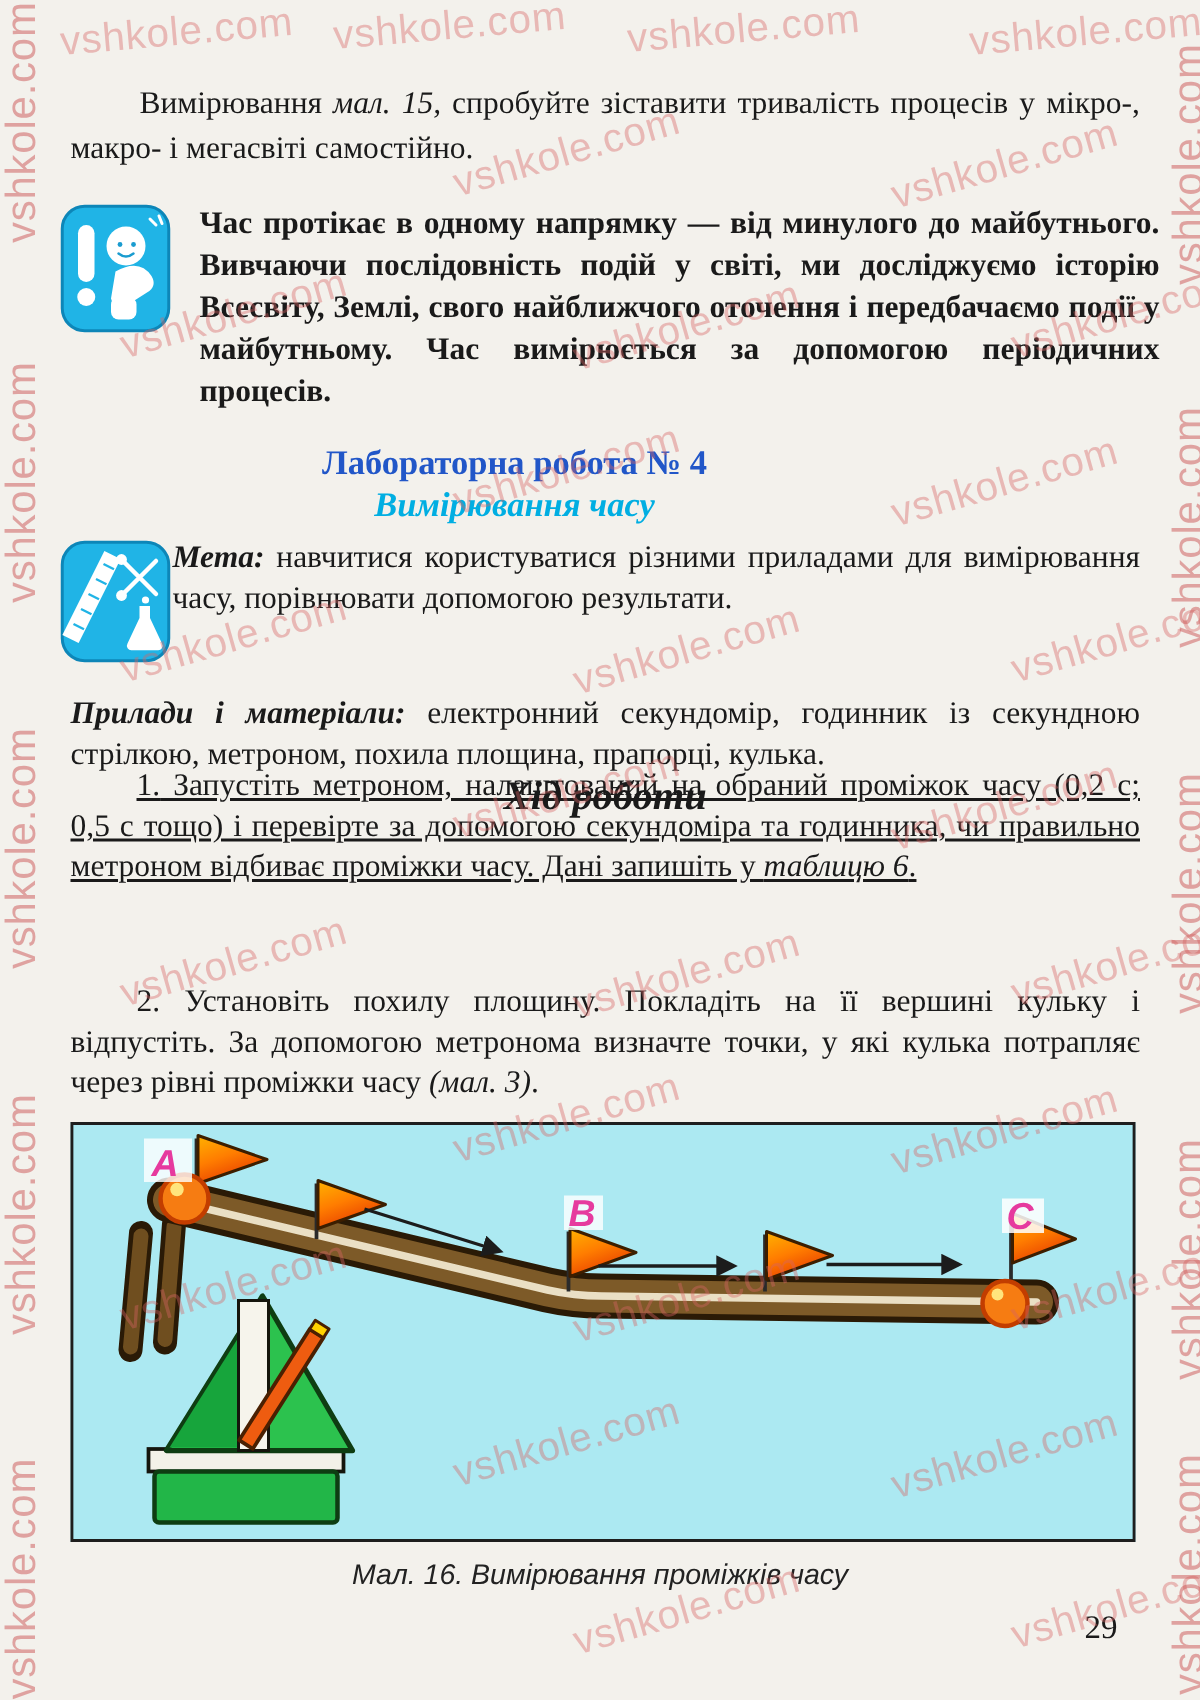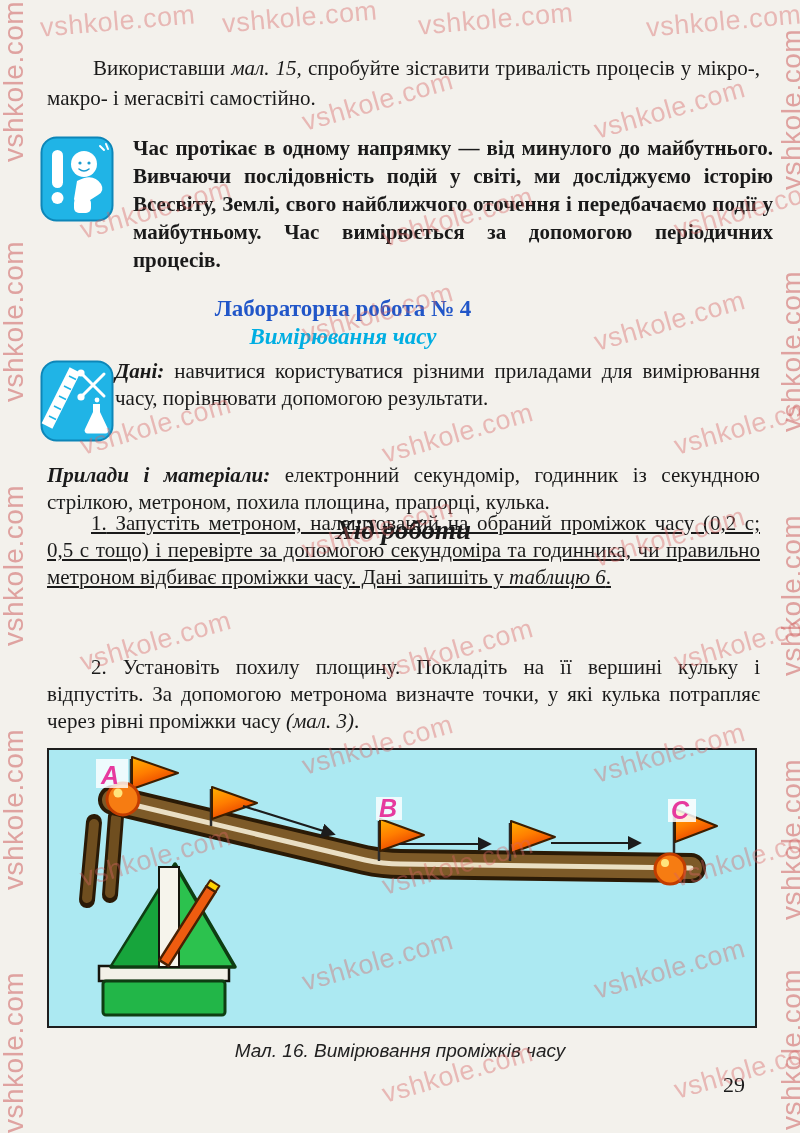--- a/index.html
+++ b/index.html
@@ -34,21 +34,21 @@
   #wm-layer{position:absolute;left:0;top:0;width:800px;height:1133px;pointer-events:none;z-index:10;}
   .wm{position:absolute;font-family:"Liberation Sans", sans-serif;font-size:27px;
       color:rgba(214,100,100,0.40);white-space:nowrap;letter-spacing:0.5px;}
   .wm-t{transform:rotate(-16deg);}
   .wm-h{transform:rotate(-5deg);}
   .wm-v{transform:rotate(-90deg);transform-origin:0 0;color:rgba(203,84,84,0.5);font-size:28px;}
 </style>
 </head>
 <body>
 
-<p class="blk indent p1"><span>Використавши </span><i>мал. 15,</i><span> спробуйте зіставити тривалість процесів у мікро-, макро- і мегасвіті самостійно.</span></p>
+<p class="blk indent p1"><span>Вимірювання </span><i>мал. 15,</i><span> спробуйте зіставити тривалість процесів у мікро-, макро- і мегасвіті самостійно.</span></p>
 
 <div class="icon-box icon1">
   <svg width="74" height="86" viewBox="0 0 74 86">
     <rect x="1.5" y="1.5" width="71" height="83" rx="15" fill="#20b4e6" stroke="#0d86b8" stroke-width="2"></rect>
     <rect x="12" y="14" width="11" height="38" rx="5.5" fill="#fff"></rect>
     <circle cx="17.5" cy="62" r="6" fill="#fff"></circle>
     <circle cx="44" cy="28" r="13" fill="#fff"></circle>
     <circle cx="40" cy="27" r="1.6" fill="#1a9cd0"></circle>
     <circle cx="49" cy="27" r="1.6" fill="#1a9cd0"></circle>
     <path d="M39,33 q5,4 10,0" stroke="#1a9cd0" stroke-width="1.6" fill="none" stroke-linecap="round"></path>
@@ -67,21 +67,21 @@
     <rect x="1.5" y="1.5" width="71" height="79" rx="15" fill="#20b4e6" stroke="#0d86b8" stroke-width="2"></rect>
     <polygon points="12.4,68.7 1.6,63.3 29.6,7.3 40.4,12.7" fill="#fff"></polygon>
     <path d="M9,56 l7,3.5 M14,46 l7,3.5 M19,36 l7,3.5 M24,26 l7,3.5 M29,16 l7,3.5" stroke="#20b4e6" stroke-width="1.6"></path>
     <path d="M42,14 L64,36 M42,36 L64,14" stroke="#fff" stroke-width="3" stroke-linecap="round"></path>
     <circle cx="41" cy="13" r="3.6" fill="#fff"></circle>
     <circle cx="41" cy="37" r="3.6" fill="#fff"></circle>
     <path d="M53,44 h7 v8 l8,17 a3,3 0 0 1 -3,4.5 h-17 a3,3 0 0 1 -3,-4.5 l8,-17 z" fill="#fff"></path>
     <circle cx="57" cy="40" r="2.4" fill="#fff"></circle>
   </svg>
 </div>
-<p class="blk meta-text"><i class="lead">Дані:</i><span> навчитися користуватися різними приладами для вимірювання часу, порівнювати допомогою результати.</span></p>
+<p class="blk meta-text"><i class="lead">Мета:</i><span> навчитися користуватися різними приладами для вимірювання часу, порівнювати допомогою результати.</span></p>
 
 <p class="blk materials"><i class="lead">Прилади і матеріали:</i><span> електронний секундомір, годинник із секундною стрілкою, метроном, похила площина, прапорці, кулька.</span></p>
 
 <p class="blk hid">Хід роботи</p>
 
 <p class="blk step1"><span>1.</span><span> Запустіть метроном, налаштований на обраний проміжок часу (0,2 с; 0,5 с тощо) і перевірте за допомогою секундоміра та годинника, чи правильно метроном відбиває проміжки часу. Дані запишіть у </span><i>таблицю 6</i><span>.</span></p>
 
 <p class="blk step2"><span>2.</span><span> Установіть похилу площину. Покладіть на її вершині кульку і відпустіть. За допомогою метронома визначте точки, у які кулька потрапляє через рівні проміжки часу </span><i>(мал. 3)</i><span>.</span></p>
 
 <figure class="fig">

